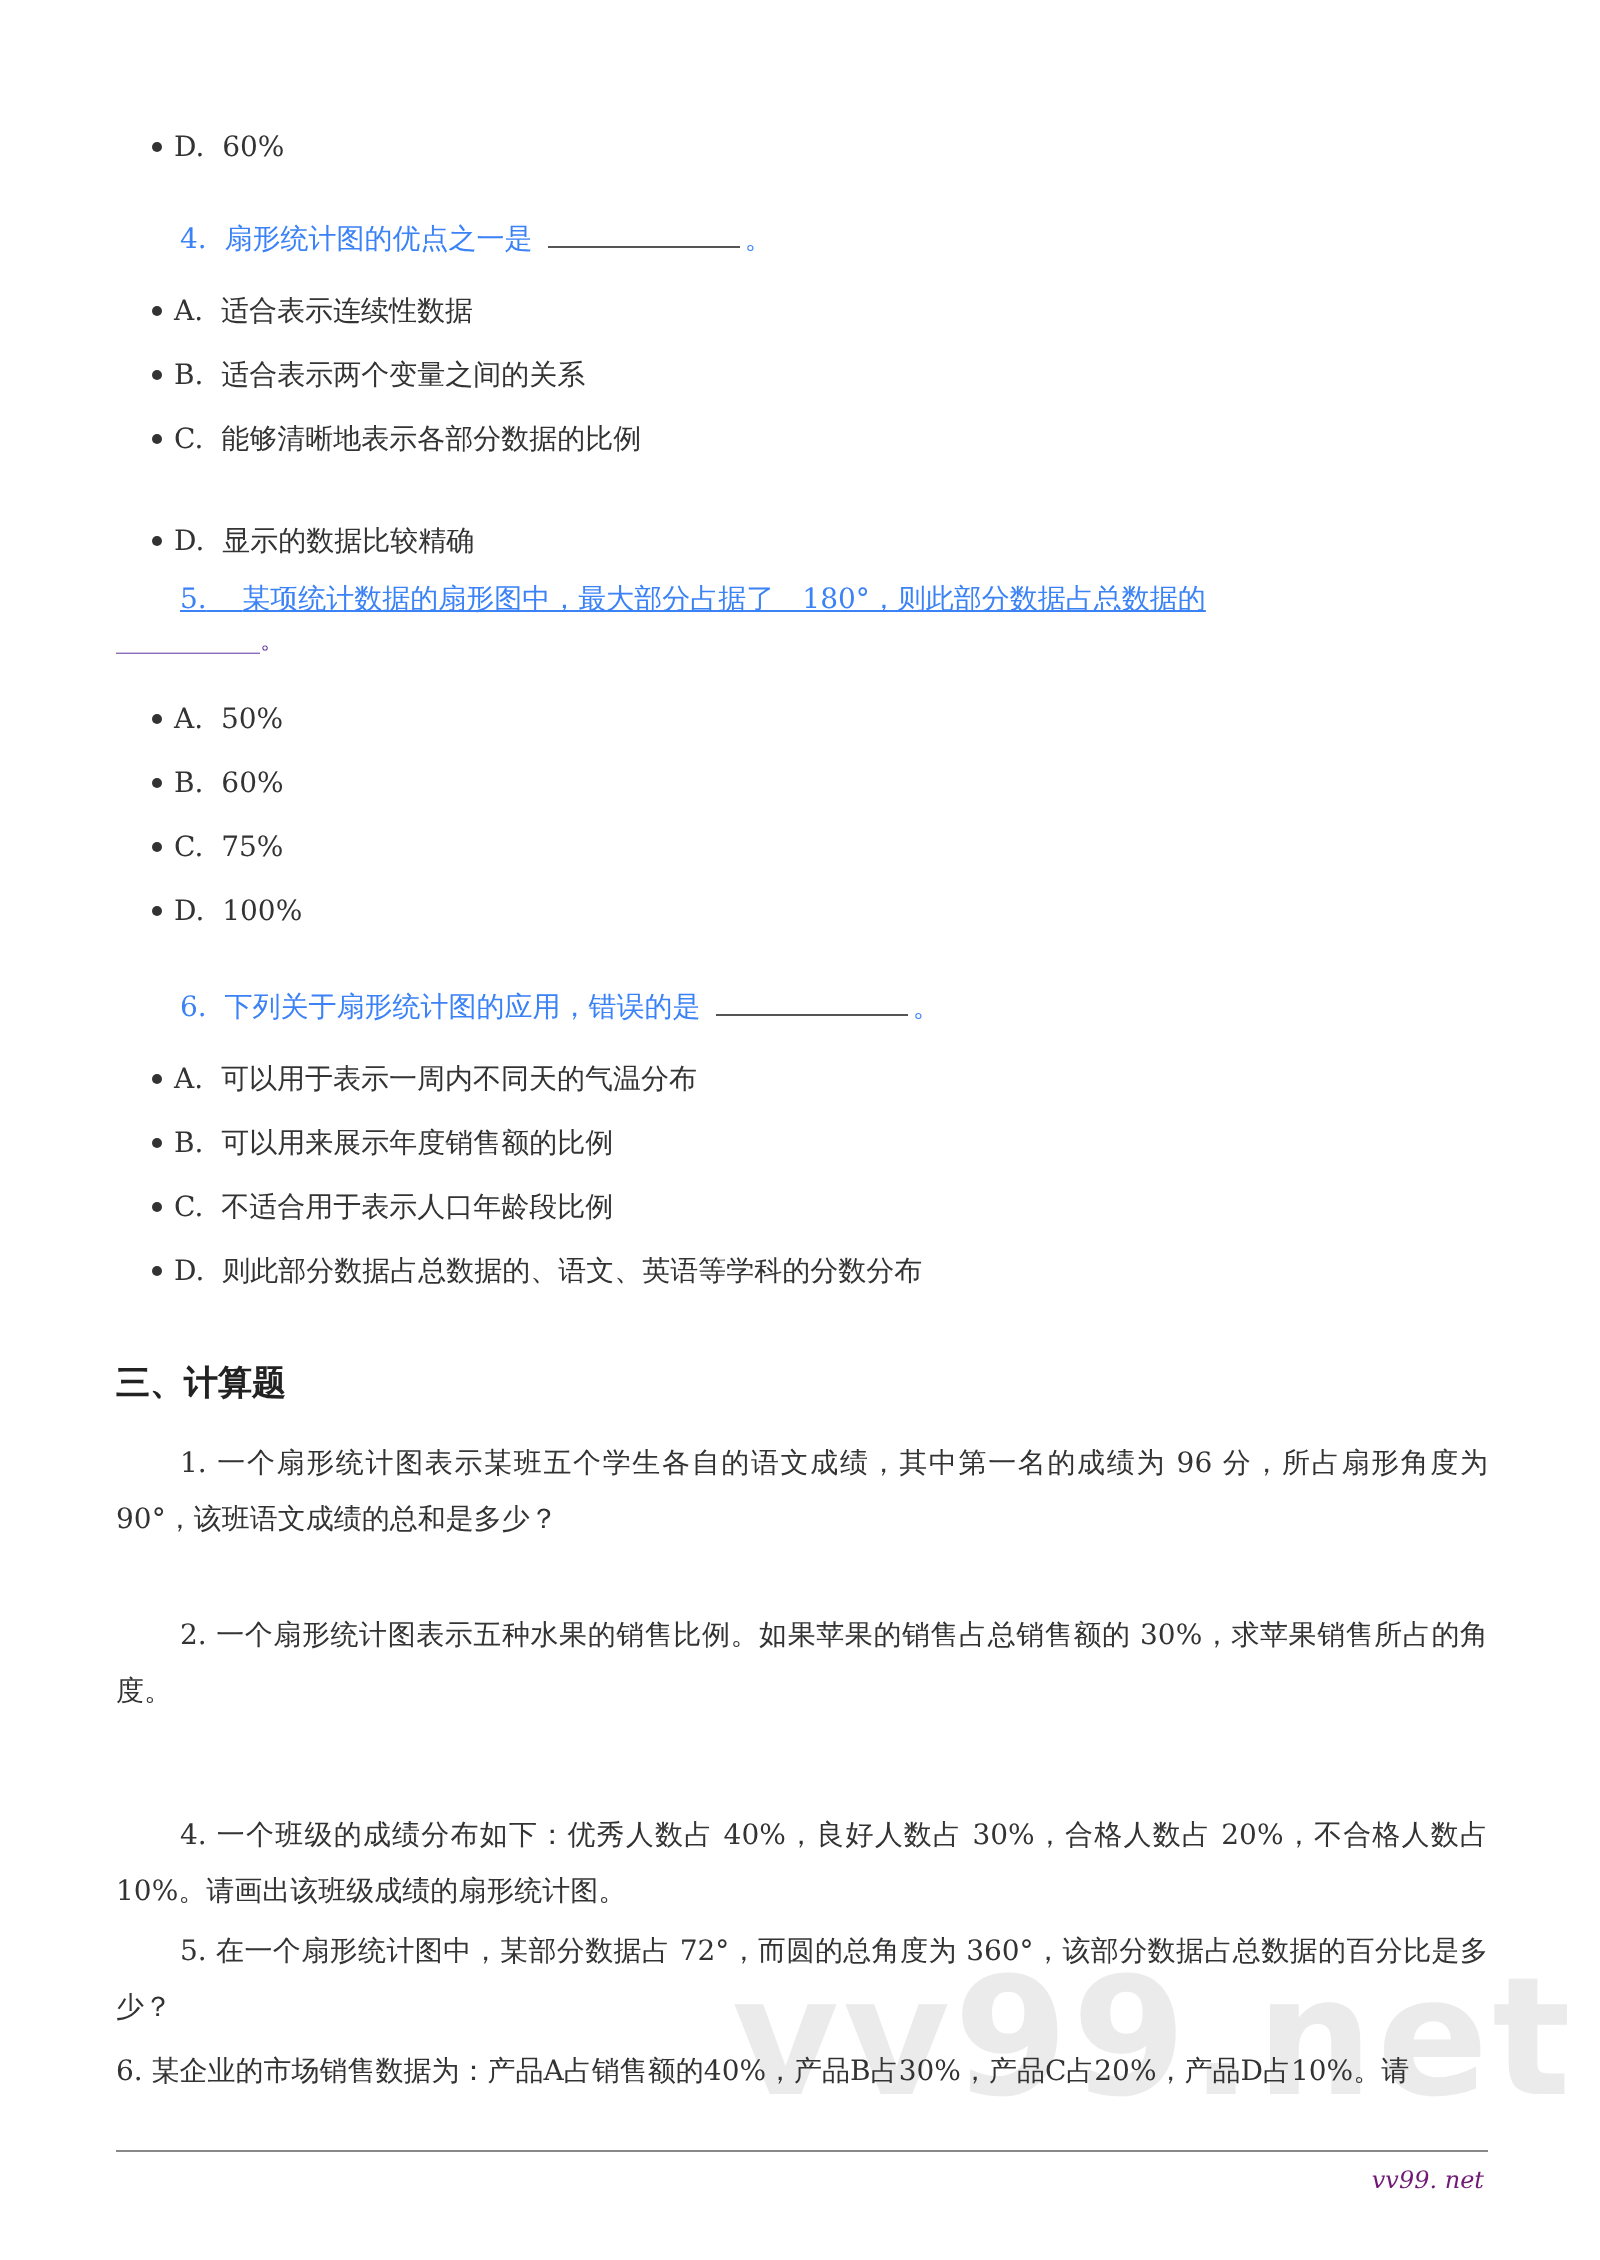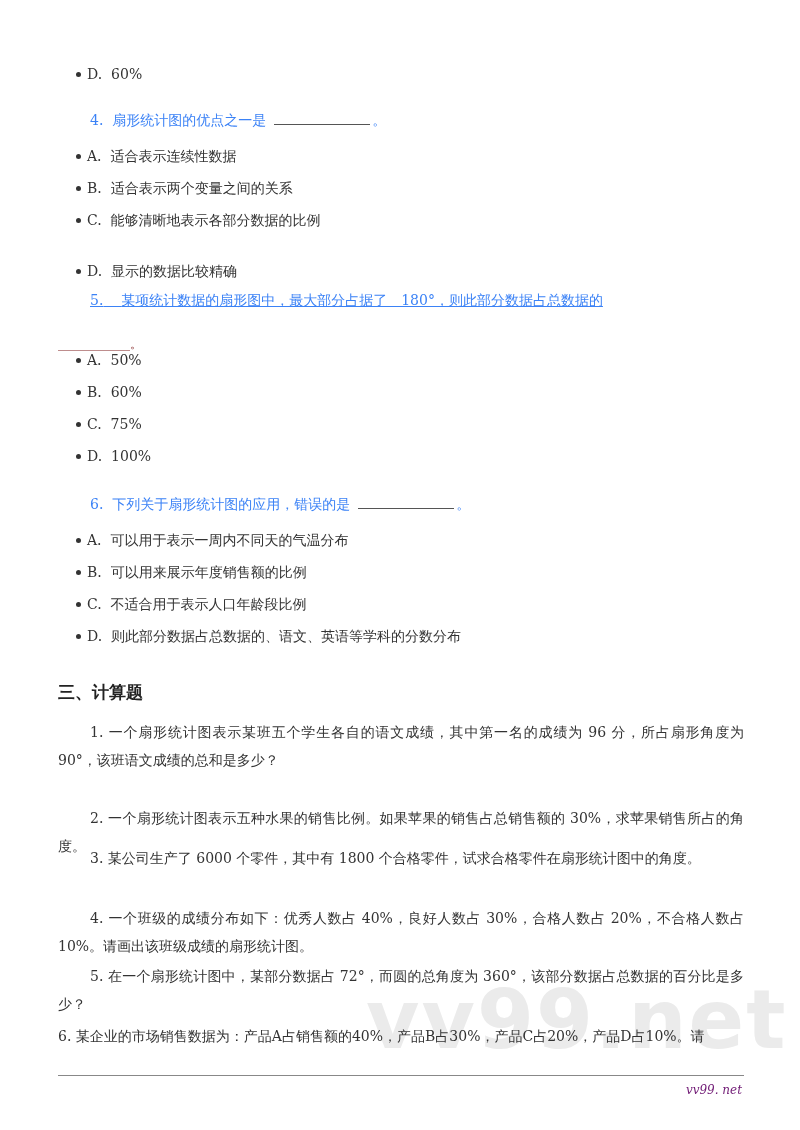--- a/index.html
+++ b/index.html
@@ -10,21 +10,21 @@
   .page { position: absolute; left: 0; top: 0; width: 800px; height: 1130px; }
   .opt {
     position: absolute; left: 76px; font-size: 14px; line-height: 20px; color: #333;
     white-space: nowrap;
   }
   .opt .bullet { display: inline-block; width: 5px; height: 5px; border-radius: 50%; background: #333; vertical-align: middle; margin-right: 6px; position: relative; top: -1px; }
   .q {
     position: absolute; left: 90px; font-size: 14px; line-height: 20px; color: #3b82f6; white-space: nowrap;
   }
   .blank { display: inline-block; width: 96px; border-bottom: 1px solid #555; height: 12px; margin: 0 2px 0 8px; vertical-align: baseline; }
-  .dash-blank { position: absolute; left: 58px; top: 336px; font-size: 12px; color: #7f1d1d; letter-spacing: 0px; white-space: nowrap; text-align: right; }
+  .dash-blank { position: absolute; left: 58px; top: 312px; font-size: 12px; color: #4c1d95; letter-spacing: 0px; white-space: nowrap; text-align: right; }
   .section-title {
     position: absolute; left: 58px; top: 680px; font-family: "DejaVu Sans", "Liberation Sans", sans-serif;
     font-weight: bold; font-size: 17px; line-height: 24px; color: #222;
   }
   .para {
     position: absolute; left: 58px; width: 686px; font-size: 14px; line-height: 28px; color: #333;
     text-indent: 32px; text-align: justify;
   }
   .para.noindent { text-indent: 0; }
   .footer-line { position: absolute; left: 58px; top: 1075px; width: 686px; height: 1px; background: #888; }
@@ -92,20 +92,19 @@
     <span class="bullet"></span><span>C.</span>&nbsp;&nbsp;<span>不适合用于表示人口年龄段比例</span>
   </div>
   <div class="opt fg" style="top:626px;">
     <span class="bullet"></span><span>D.</span>&nbsp;&nbsp;<span>则此部分数据占总数据的、语文、英语等学科的分数分布</span>
   </div>
 
   <div class="section-title fg">三、计算题</div>
 
   <div class="para fg" style="top:718px;">1. 一个扇形统计图表示某班五个学生各自的语文成绩，其中第一名的成绩为 96 分，所占扇形角度为 90°，该班语文成绩的总和是多少？</div>
   <div class="para fg" style="top:804px;">2. 一个扇形统计图表示五种水果的销售比例。如果苹果的销售占总销售额的 30%，求苹果销售所占的角度。</div>
-  <div class="para fg" style="top:844px;">3. 某公司生产了 6000 个零件，其中有 1800 个合格零件，试求合格零件在扇形统计图中的角度。</div>
   <div class="para fg" style="top:904px;">4. 一个班级的成绩分布如下：优秀人数占 40%，良好人数占 30%，合格人数占 20%，不合格人数占 10%。请画出该班级成绩的扇形统计图。</div>
   <div class="para fg" style="top:962px;">5. 在一个扇形统计图中，某部分数据占 72°，而圆的总角度为 360°，该部分数据占总数据的百分比是多少？</div>
   <div class="para noindent fg" style="top:1022px; white-space:nowrap; overflow:hidden;">6. 某企业的市场销售数据为：产品A占销售额的40%，产品B占30%，产品C占20%，产品D占10%。请</div>
 
   <div class="footer-line"></div>
   <div class="footer-text">vv99. net</div>
 </div>
 
 </body></html>

